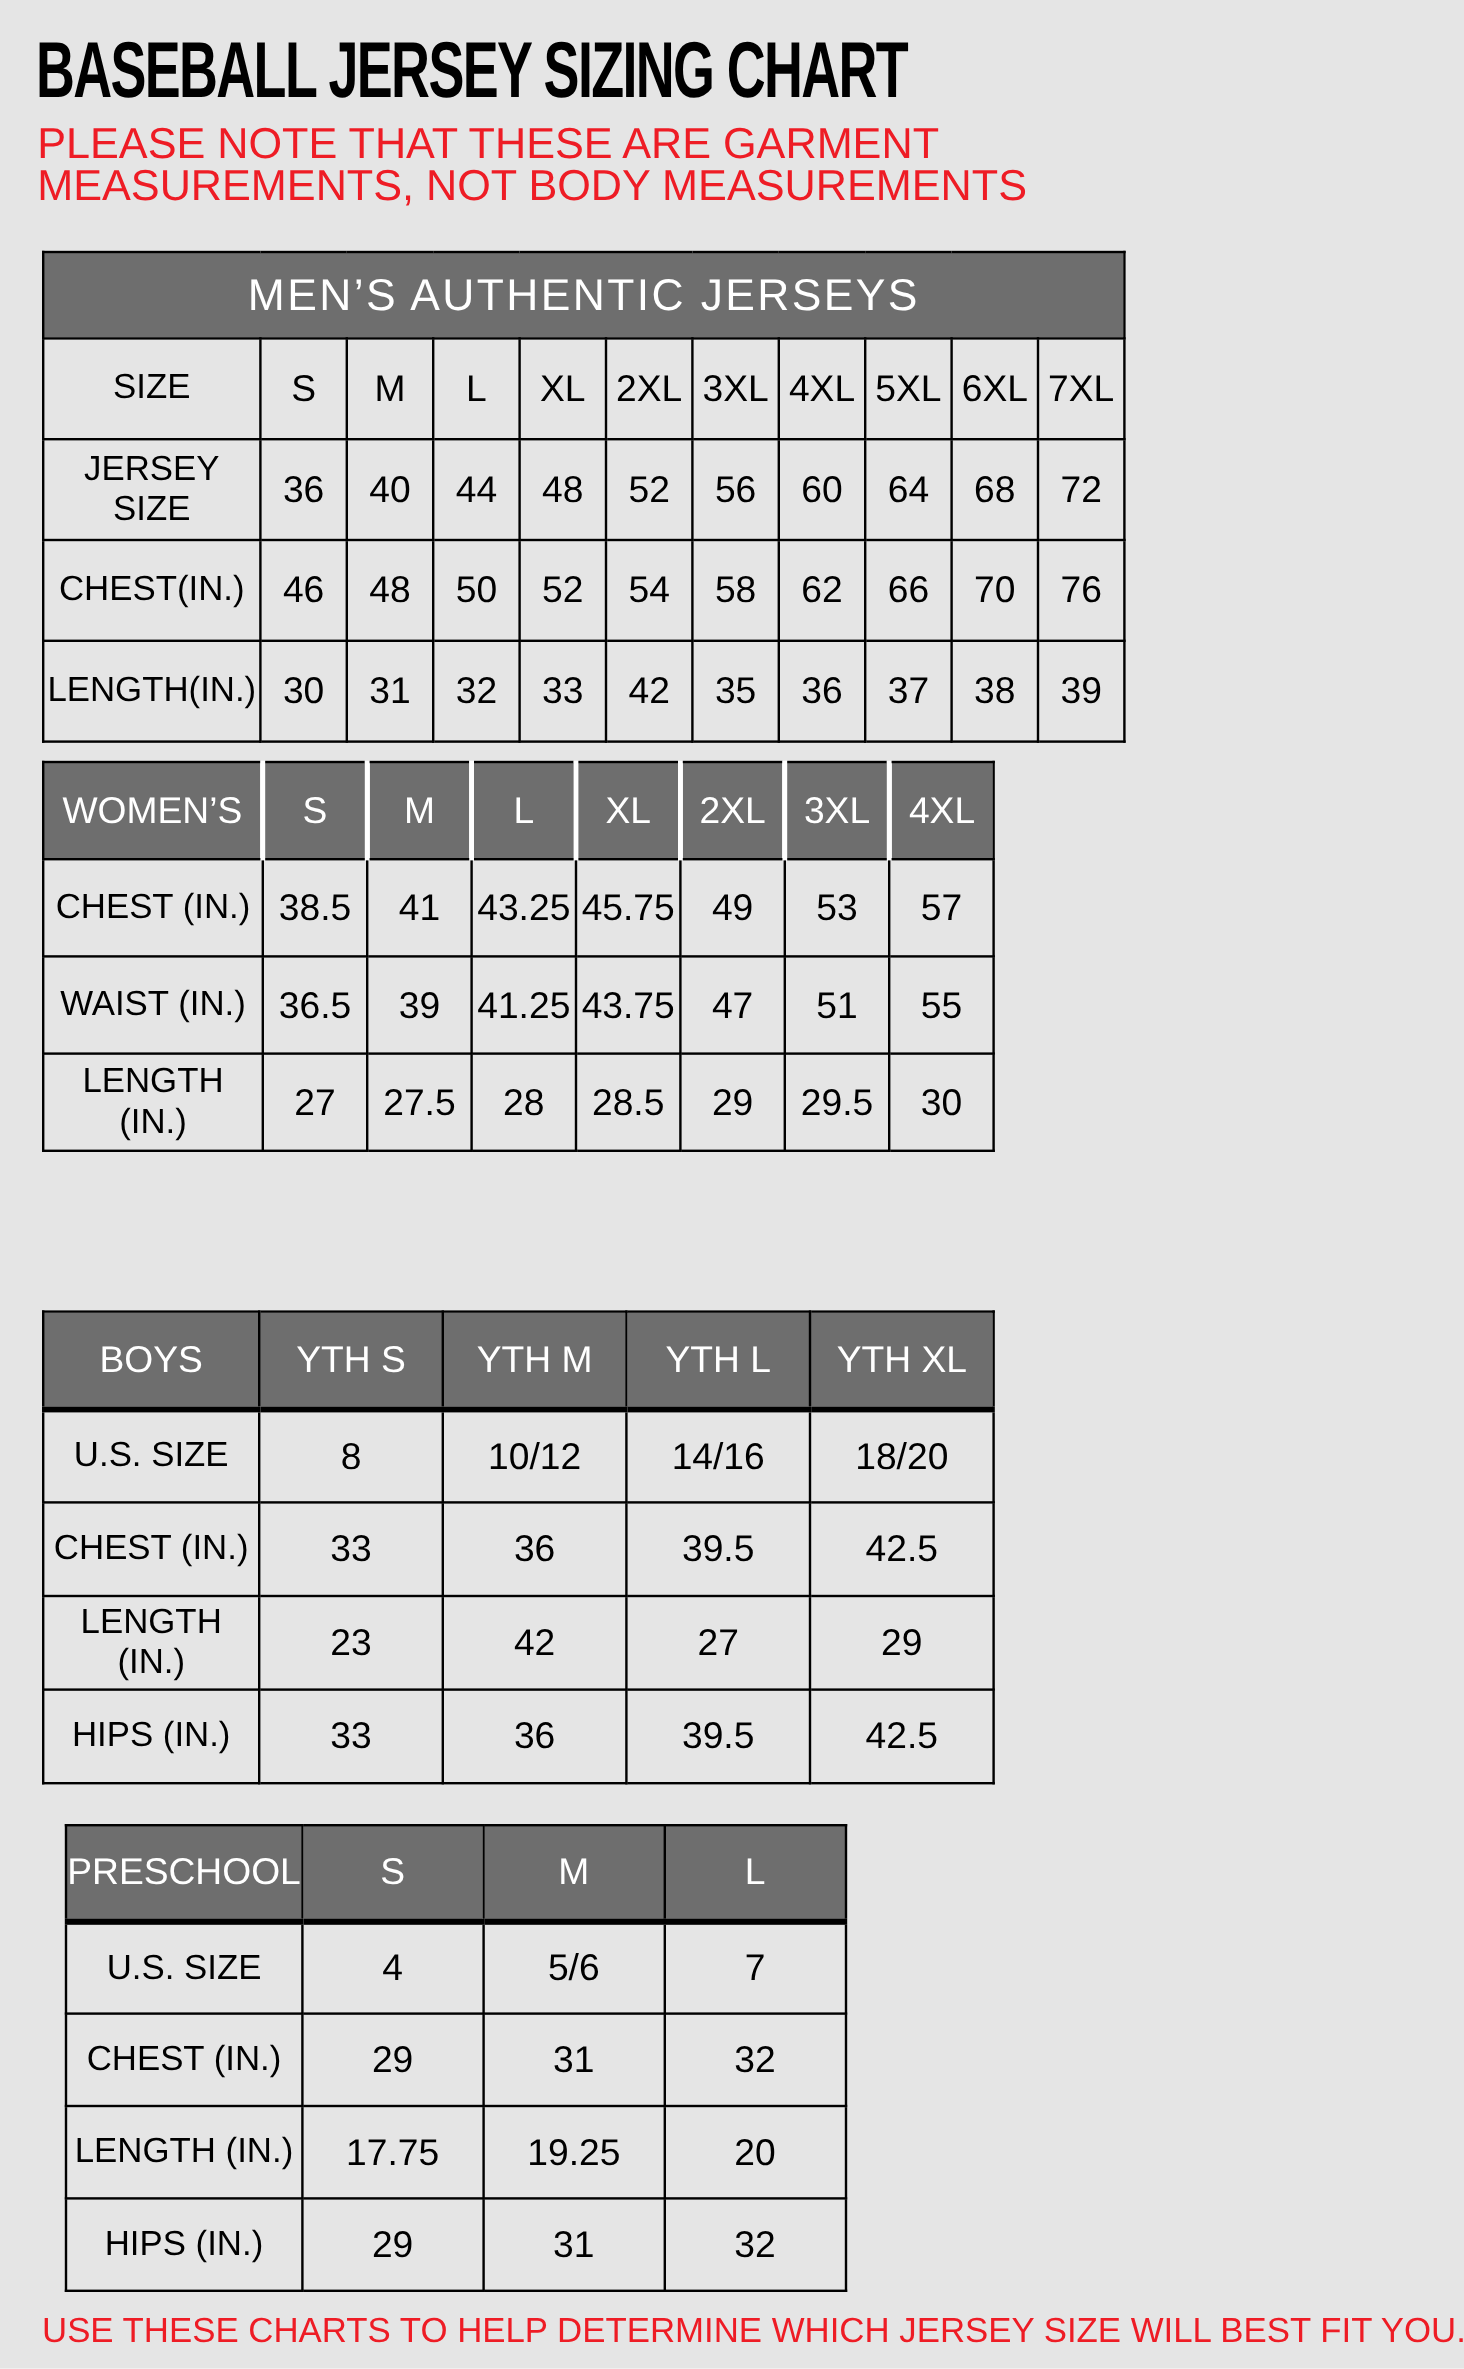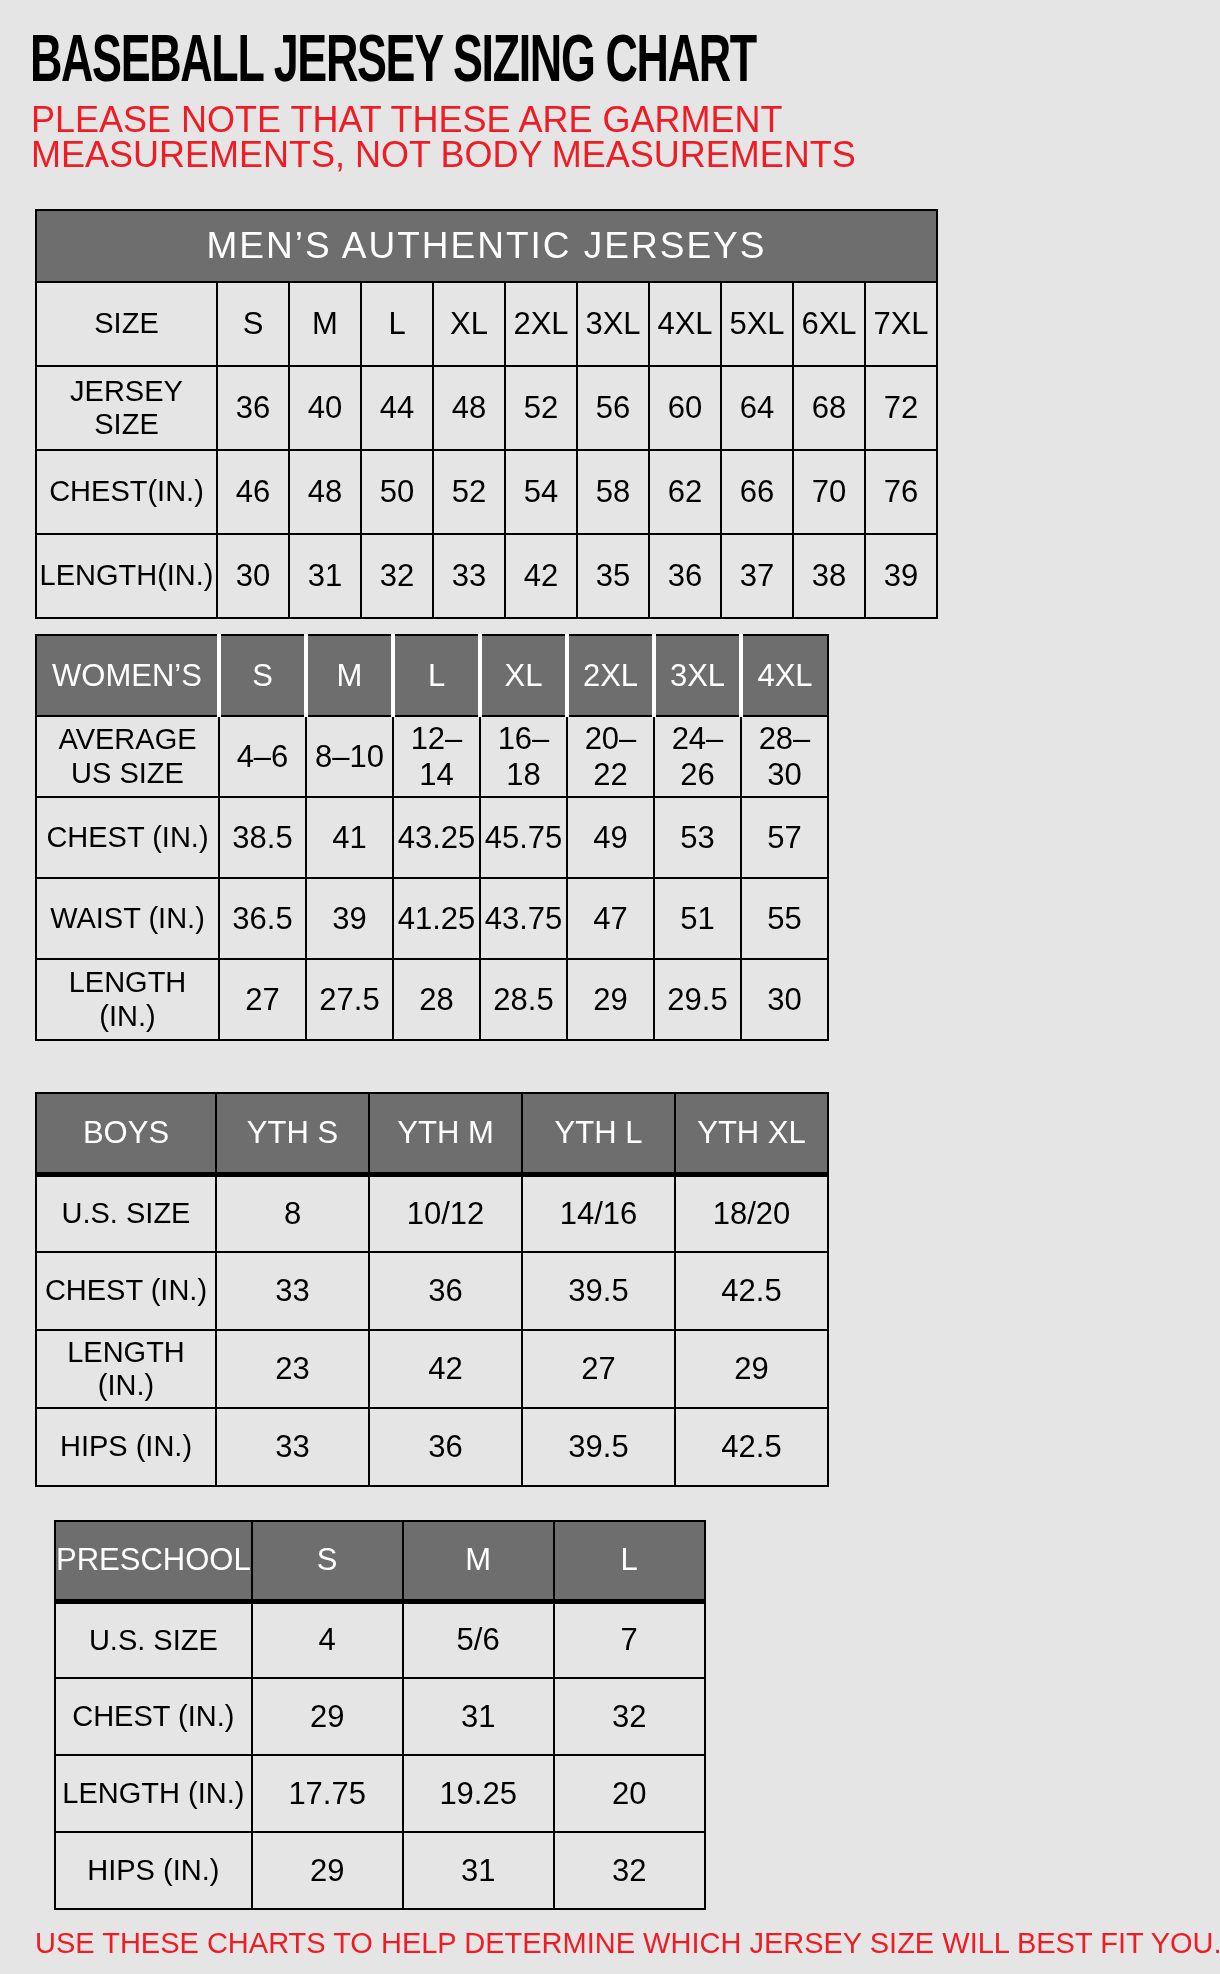--- a/index.html
+++ b/index.html
@@ -161,30 +161,20 @@
             <th>M</th>
             <th>L</th>
             <th>XL</th>
             <th>2XL</th>
             <th>3XL</th>
             <th>4XL</th>
           </tr>
         </thead>
         <tbody>
           <tr>
-            <td class="row-label">AVERAGE US SIZE</td>
-            <td>4–6</td>
-            <td>8–10</td>
-            <td>12–14</td>
-            <td>16–18</td>
-            <td>20–22</td>
-            <td>24–26</td>
-            <td>28–30</td>
-          </tr>
-          <tr>
             <td class="row-label">CHEST (IN.)</td>
             <td>38.5</td>
             <td>41</td>
             <td>43.25</td>
             <td>45.75</td>
             <td>49</td>
             <td>53</td>
             <td>57</td>
           </tr>
           <tr>

